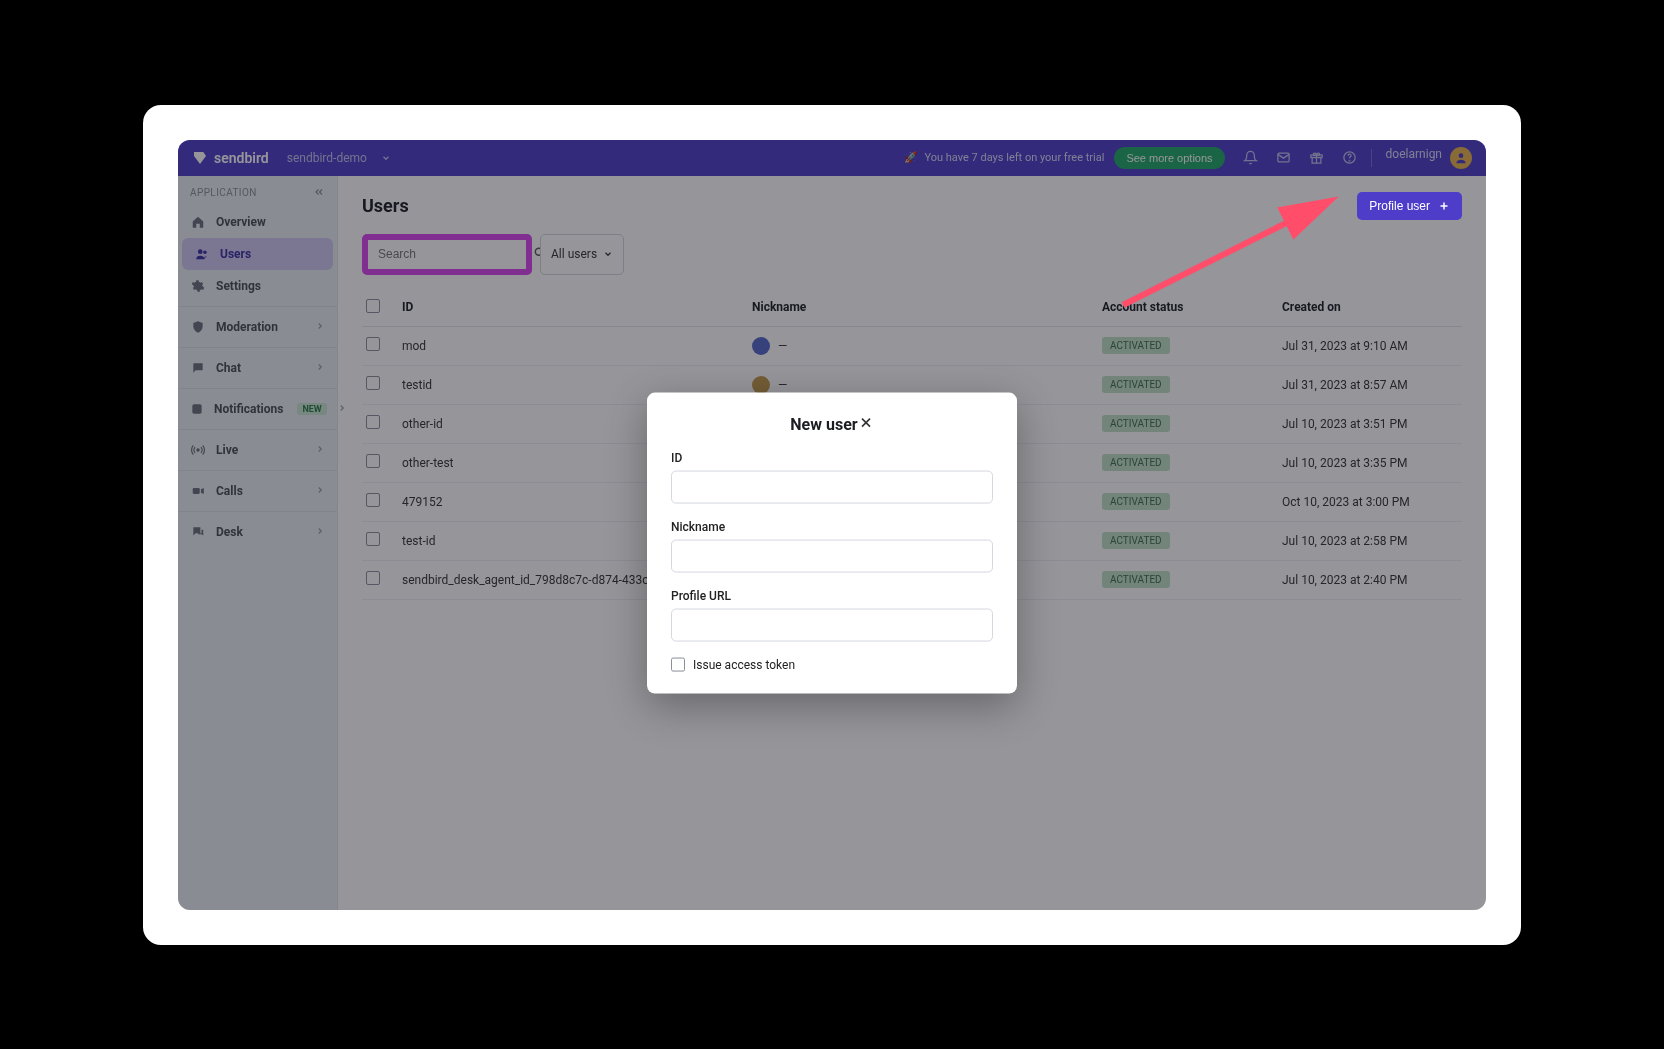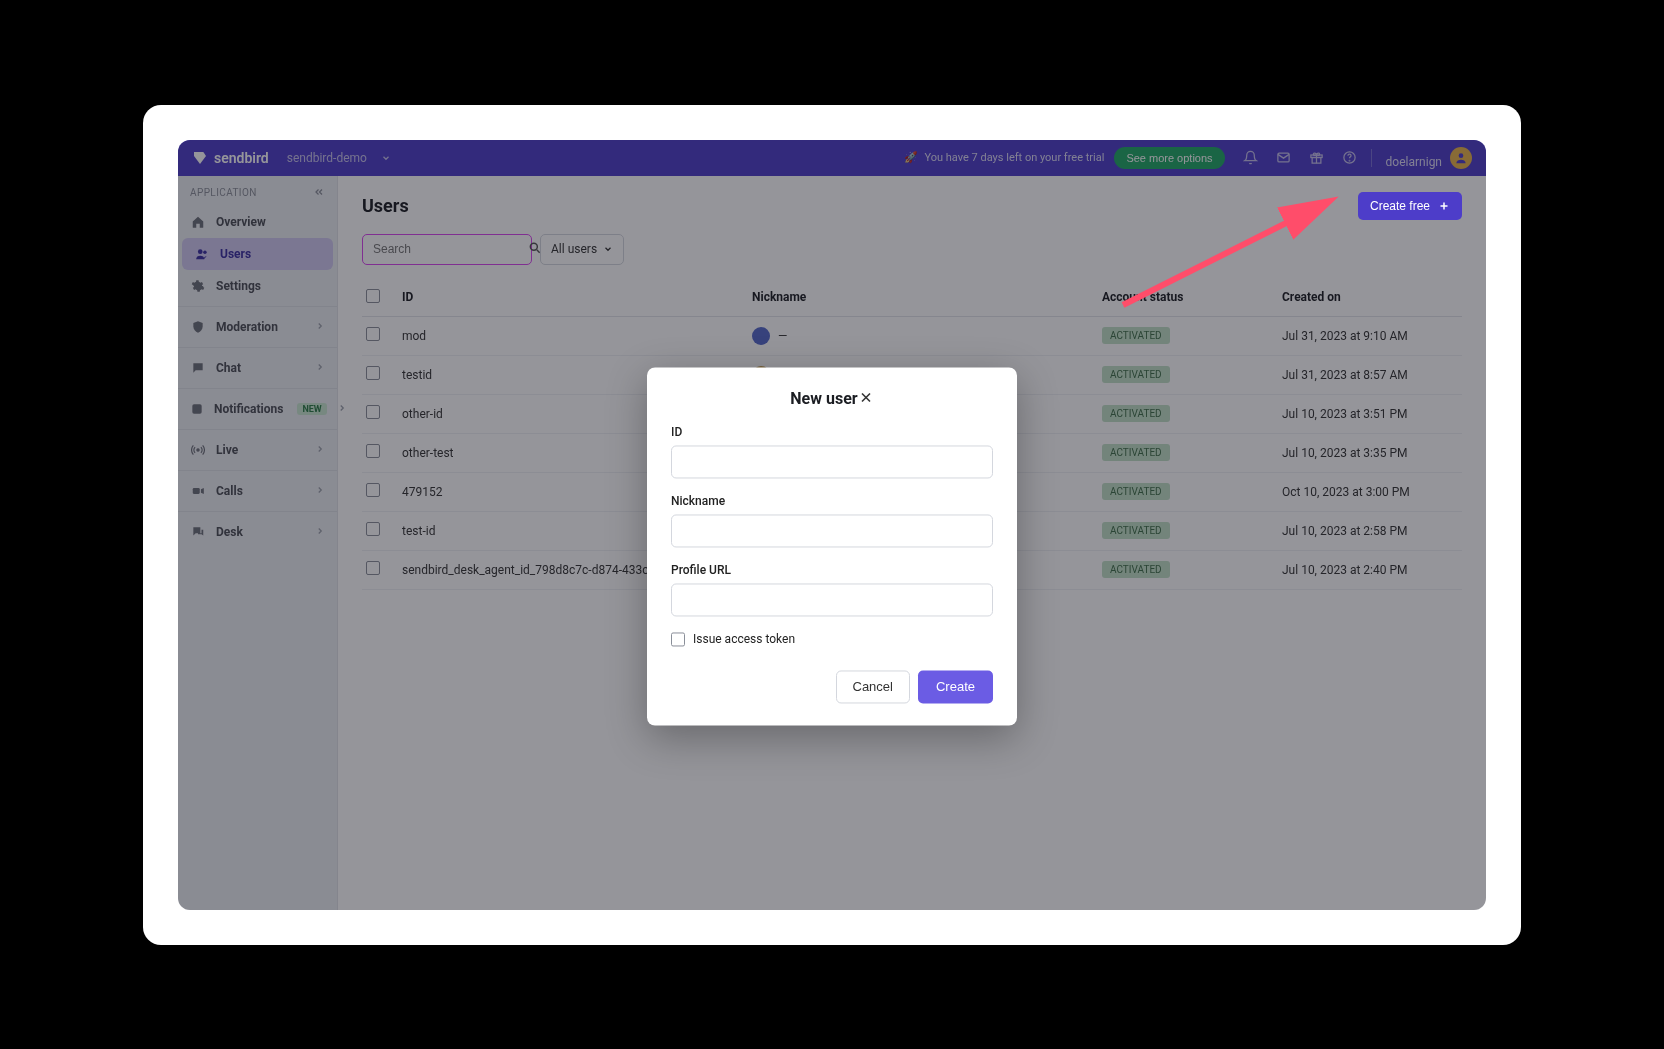--- a/index.html
+++ b/index.html
@@ -51,21 +51,21 @@
     border: none;
     border-radius: 16px;
     padding: 5px 12px;
     font-size: 11px;
     margin-left: 10px;
     cursor: pointer;
   }
   .top-icons { display: flex; align-items: center; gap: 18px; margin-left: 18px; color: #c5c0ea; }
   .top-icons .ico { cursor: pointer; display:flex; }
   .divider-v { width: 1px; height: 18px; background: rgba(255,255,255,0.25); margin: 0 14px; }
-  .user-chip { display: flex; align-items: flex-end; gap: 8px; color: #dcd9f3; font-size: 12px; }
+  .user-chip { display: flex; align-items: flex-start; gap: 8px; color: #dcd9f3; font-size: 12px; }
   .avatar-circle { width: 22px; height: 22px; border-radius: 50%; background: #e7b24a; display: flex; align-items: center; justify-content: center; }
   .avatar-circle svg { width: 14px; height: 14px; fill: #4d3dc9; }
 
   
   .body { flex: 1; display: flex; min-height: 0; }
   .sidebar { width: 160px; background: #eceef2; border-right: 1px solid #e0e2e8; display: flex; flex-direction: column; font-size: 12px; }
   .side-head { display: flex; align-items: center; justify-content: space-between; padding: 10px 12px 6px; color: #8a8f99; font-size: 10px; letter-spacing: 0.4px; }
   .side-item {
     display: flex; align-items: center; gap: 10px;
     padding: 8px 12px;
@@ -88,21 +88,21 @@
   .page-head .grow { flex: 1; }
   .create-btn {
     background: #4d3dc9; color: #fff; border: none;
     padding: 7px 12px; border-radius: 5px;
     display: flex; align-items: center; gap: 8px;
     font-size: 12px; cursor: pointer;
   }
   .controls { display: flex; gap: 8px; margin-top: 14px; }
   .search-box {
     display: flex; align-items: center;
-    border: 1px solid #d946ef; border-radius: 5px;
+    border: 6px solid #d946ef; border-radius: 5px;
     padding: 5px 10px; width: 170px;
   }
   .search-box input { border: none; outline: none; flex: 1; font-size: 12px; background: transparent; color: #333; }
   .search-box .sico { color: #555; }
   .filter-btn {
     display: flex; align-items: center; gap: 6px;
     border: 1px solid #d4d7de; border-radius: 5px;
     padding: 5px 10px; font-size: 12px; background: #fff; cursor: pointer;
     color: #333;
   }
@@ -344,21 +344,21 @@
                 <polyline points="9 6 15 12 9 18"></polyline>
               </svg></span>
         </div>
       </div>
 
       <div class="main">
         <div class="page-head">
           <div class="page-title">Users</div>
           <div class="grow"></div>
           <button class="create-btn create-z">
-            <span>Create free</span>
+            <span>Profile user</span>
             <svg width="12" height="12" viewBox="0 0 24 24" fill="none" stroke="#fff" stroke-width="3">
                 <line x1="12" y1="5" x2="12" y2="19"></line>
                 <line x1="5" y1="12" x2="19" y2="12"></line>
               </svg>
           </button>
         </div>
         <div class="controls">
           <div class="search-box">
             <input type="text" placeholder="Search" style="">
             <span class="sico"><svg width="14" height="14" viewBox="0 0 24 24" fill="none" stroke="currentColor" stroke-width="2.5">
@@ -487,18 +487,14 @@
       <input type="text" style="">
     </div>
     <div class="fld">
       <label>Profile URL</label>
       <input type="text" style="">
     </div>
     <div class="tok-row">
       <span class="chk"></span>
       <span>Issue access token</span>
     </div>
-    <div class="modal-foot">
-      <button class="btn-secondary">Cancel</button>
-      <button class="btn-primary">Create</button>
-    </div>
   </div>
 </div>
 
 </body></html>

